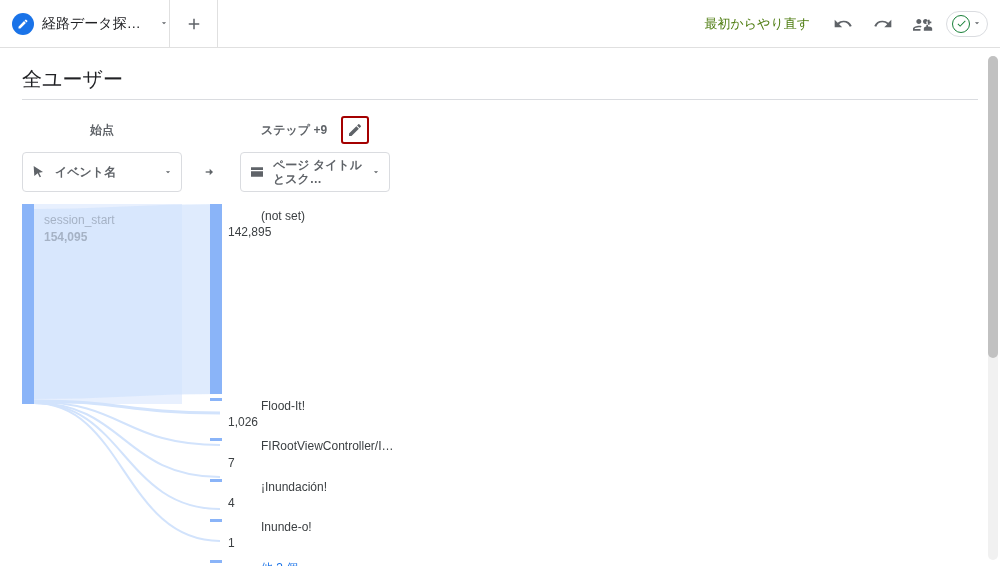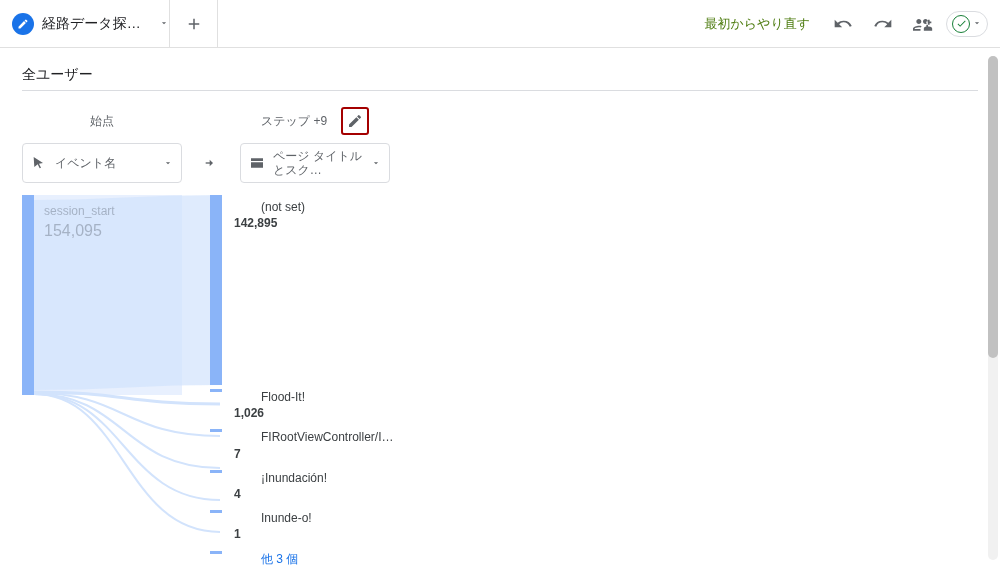--- a/index.html
+++ b/index.html
@@ -66,30 +66,31 @@
   }
   .check-chip .circ {
     width: 18px; height: 18px; border: 1.5px solid #188038; border-radius: 50%;
     display: flex; align-items: center; justify-content: center;
   }
   .check-chip .circ svg { width: 11px; height: 11px; fill: #188038; }
 
   
   .content { padding: 18px 22px 0 22px; }
   .content-title {
-    font-size: 14px; color: #202124; font-weight: 400;
+    font-size: 20px; color: #202124; font-weight: 400;
     padding-bottom: 6px; border-bottom: 1px solid #dadce0;
   }
 
   .exploration {
     display: flex;
     padding-top: 18px;
     gap: 18px;
     align-items: center;
     position: relative;
+    font-weight: bold;
   }
   .col { width: 160px; }
   .col-header {
     text-align: center;
     font-size: 12px;
     color: #5f6368;
     height: 24px;
     display: flex; align-items: center; justify-content: center; gap: 8px;
   }
   .edit-box {
@@ -139,30 +140,30 @@
     background: #8ab4f8;
   }
   .source-body {
     flex: 1;
     background: #e8f0fe;
     padding: 8px 10px;
     color: #3c4043;
     line-height: 1.4;
   }
   .source-body .name { font-size: 12px; }
-  .source-body .val { font-size: 16px; font-weight: 400; }
+  .source-body .val { font-size: 12px; font-weight: 700; }
 
   .dest-col { width: 200px; padding-left: 10px; position: relative; }
   .dest-block { display: flex; margin-bottom: 0; }
   .dest-bar { width: 12px; flex-shrink: 0; }
   .tall { height: 190px; background: #8ab4f8; }
   .tiny { height: 3px; background: #8ab4f8; margin-top: 4px; }
   .dest-body { flex: 1; padding: 4px 6px 2px 6px; font-size: 12px; color: #3c4043; line-height: 1.35; }
   .dest-body .name { white-space: nowrap; overflow: hidden; text-overflow: ellipsis; margin-left: 33px; }
-  .dest-body .val { font-weight: 700; margin-left: 6px; }
+  .dest-body .val { font-weight: 400; }
   .dest-body.more .name { color: #1a73e8; }
   .dest-group { margin-top: 0; }
   .dest-item { display: flex; align-items: flex-start; margin-bottom: 2px; }
 
   .flows-svg {
     position: absolute;
     left: 12px;
     top: 0;
     width: 186px;
     height: 360px;

